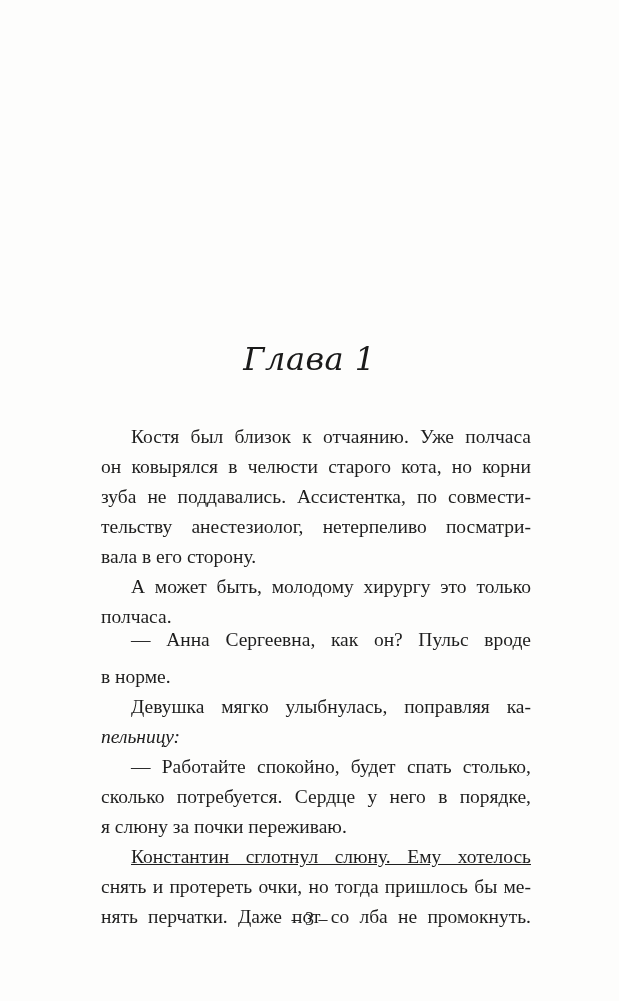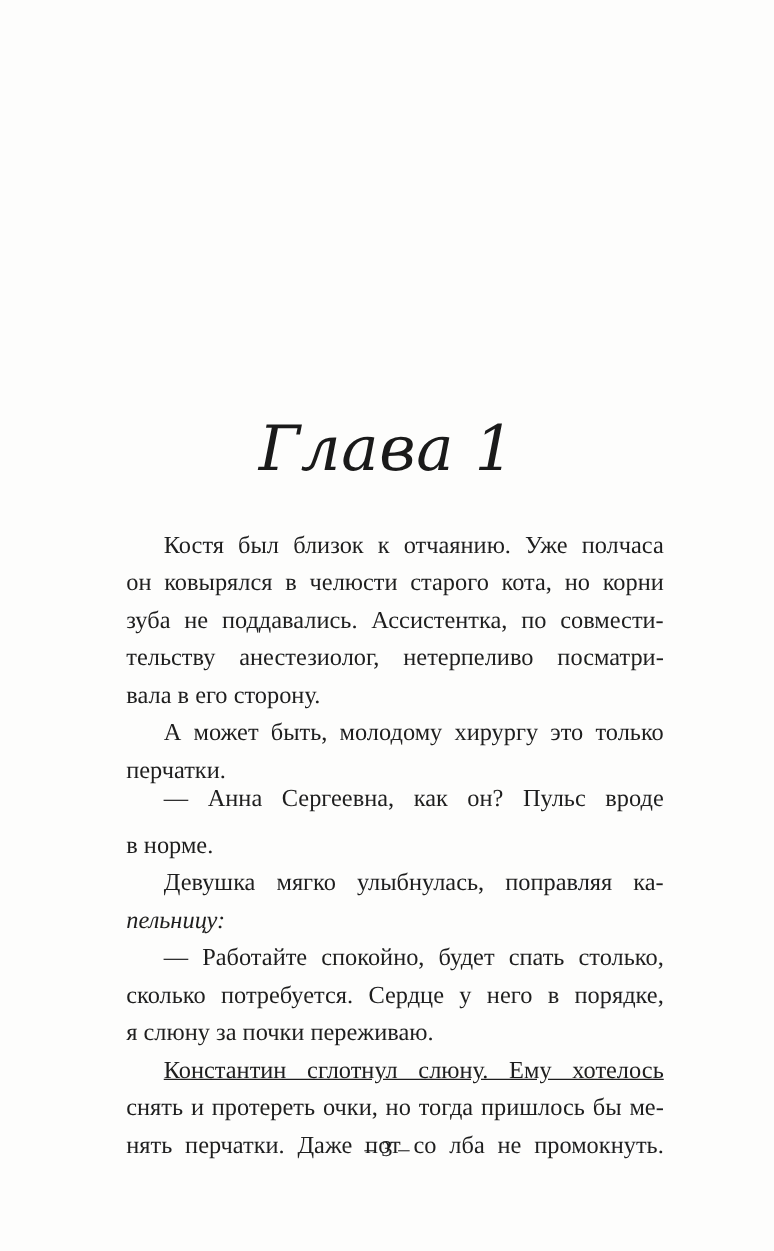--- a/index.html
+++ b/index.html
@@ -23,21 +23,21 @@
       background: #fdfdfc;
     }
     .chapter-title {
       position: absolute;
       left: 0;
       width: 619px;
       top: 335px;
       text-align: center;
       font-family: "DejaVu Serif", "Liberation Serif", serif;
       font-style: italic;
-      font-size: 50px;
+      font-size: 32px;
       line-height: 48px;
       color: #1a1a1a;
       letter-spacing: 0.5px;
     }
     .body-text {
       position: absolute;
       left: 101px;
       width: 430px;
       top: 422px;
       font-family: "Liberation Serif", "DejaVu Serif", serif;
@@ -78,21 +78,21 @@
 <div class="page">
   <div class="chapter-title">Глава 1</div>
 
   <div class="body-text">
     <div class="line indent" style="top: 0px; width: 430px; white-space: nowrap;"><span style="white-space: nowrap;">Костя был близок к отчаянию. Уже полчаса</span></div>
     <div class="line" style="top: 30px; width: 430px; white-space: nowrap;"><span style="white-space: nowrap;">он ковырялся в челюсти старого кота, но корни</span></div>
     <div class="line" style="top: 60px; width: 430px; white-space: nowrap;"><span style="white-space: nowrap;">зуба не поддавались. Ассистентка, по совмести-</span></div>
     <div class="line" style="top: 90px; width: 430px; white-space: nowrap;"><span style="white-space: nowrap;">тельству анестезиолог, нетерпеливо посматри-</span></div>
     <div class="line last" style="top: 120px; width: 430px;">вала в его сторону.</div>
     <div class="line indent" style="top: 150px; width: 430px; white-space: nowrap;"><span style="white-space: nowrap; margin-top: 28px;">А может быть, молодому хирургу это только</span></div>
-    <div class="line last" style="top: 180px; width: 430px;">перчатки.</div>
+    <div class="line last" style="top: 180px; width: 430px;">полчаса.</div>
     <div class="line indent" style="top: 203px; width: 430px; white-space: nowrap;"><span style="white-space: nowrap;">— Анна Сергеевна, как он? Пульс вроде</span></div>
     <div class="line last" style="top: 240px; width: 430px;">в норме.</div>
     <div class="line indent" style="top: 270px; width: 430px; white-space: nowrap;"><span style="white-space: nowrap;">Девушка мягко улыбнулась, поправляя ка-</span></div>
     <div class="line last" style="top: 300px; width: 430px; font-style: italic;">пельницу:</div>
     <div class="line indent" style="top: 330px; width: 430px; white-space: nowrap;"><span style="white-space: nowrap;">— Работайте спокойно, будет спать столько,</span></div>
     <div class="line" style="top: 360px; width: 430px; white-space: nowrap;"><span style="white-space: nowrap;">сколько потребуется. Сердце у него в порядке,</span></div>
     <div class="line last" style="top: 390px; width: 430px;">я слюну за почки переживаю.</div>
     <div class="line indent" style="top: 420px; width: 430px; white-space: nowrap;"><span style="white-space: nowrap; text-decoration: underline;">Константин сглотнул слюну. Ему хотелось</span></div>
     <div class="line" style="top: 450px; width: 430px; white-space: nowrap;"><span style="white-space: nowrap;">снять и протереть очки, но тогда пришлось бы ме-</span></div>
     <div class="line" style="top: 480px; width: 430px; white-space: nowrap;"><span style="white-space: nowrap;">нять перчатки. Даже пот со лба не промокнуть.</span></div>

